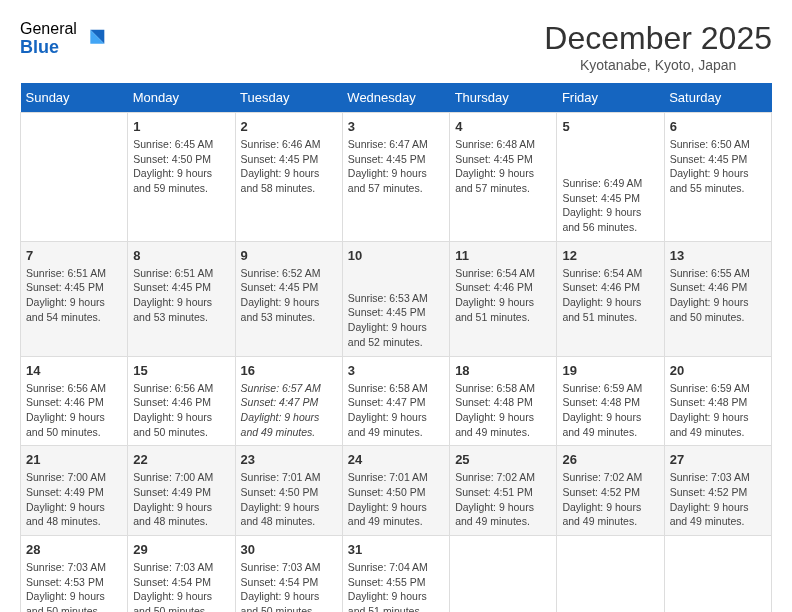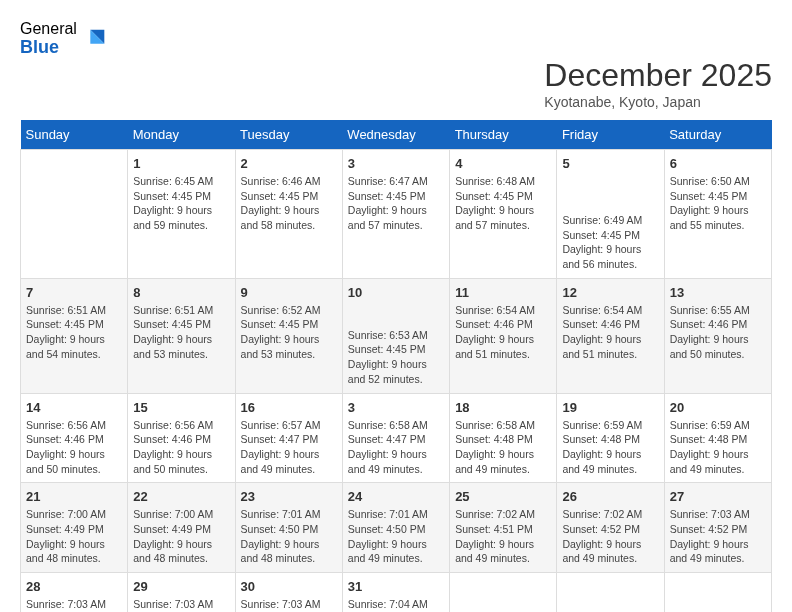--- a/index.html
+++ b/index.html
@@ -29,22 +29,21 @@
       font-size: 18px;
       font-weight: bold;
       color: #1565c0;
     }
     .logo-icon {
       width: 28px;
       height: 28px;
       margin-left: 4px;
     }
     .title-block {
-      text-align: left;
-      margin-top: 37px;
+      text-align: center;
     }
     .month-title {
       font-size: 32px;
       font-weight: normal;
       color: #333;
     }
     .subtitle {
       font-size: 14px;
       color: #555;
     }
@@ -120,21 +119,21 @@
         <th>Friday</th>
         <th>Saturday</th>
       </tr>
   </thead>
   <tbody id="calendar-body">
   <tr>
         <td class="empty-cell"></td>
         <td>
           <div class="day-num">1</div>
           <div class="day-info" style="white-space: pre-line;">Sunrise: 6:45 AM
-Sunset: 4:45 PM
+Sunset: 4:50 PM
 Daylight: 9 hours
 and 59 minutes.</div>
         </td>
         <td>
           <div class="day-num">2</div>
           <div class="day-info" style="white-space: pre-line;">Sunrise: 6:46 AM
 Sunset: 4:45 PM
 Daylight: 9 hours
 and 58 minutes.</div>
         </td>
@@ -228,21 +227,21 @@
         </td>
         <td>
           <div class="day-num">15</div>
           <div class="day-info" style="white-space: pre-line;">Sunrise: 6:56 AM
 Sunset: 4:46 PM
 Daylight: 9 hours
 and 50 minutes.</div>
         </td>
         <td>
           <div class="day-num">16</div>
-          <div class="day-info" style="white-space: pre-line;">Sunrise: 6:57 AM
+          <div class="day-info" style="white-space: pre-line; font-style: italic;">Sunrise: 6:57 AM
 Sunset: 4:47 PM
 Daylight: 9 hours
 and 49 minutes.</div>
         </td>
         <td>
           <div class="day-num">3</div>
           <div class="day-info" style="white-space: pre-line;">Sunrise: 6:58 AM
 Sunset: 4:47 PM
 Daylight: 9 hours
 and 49 minutes.</div>

